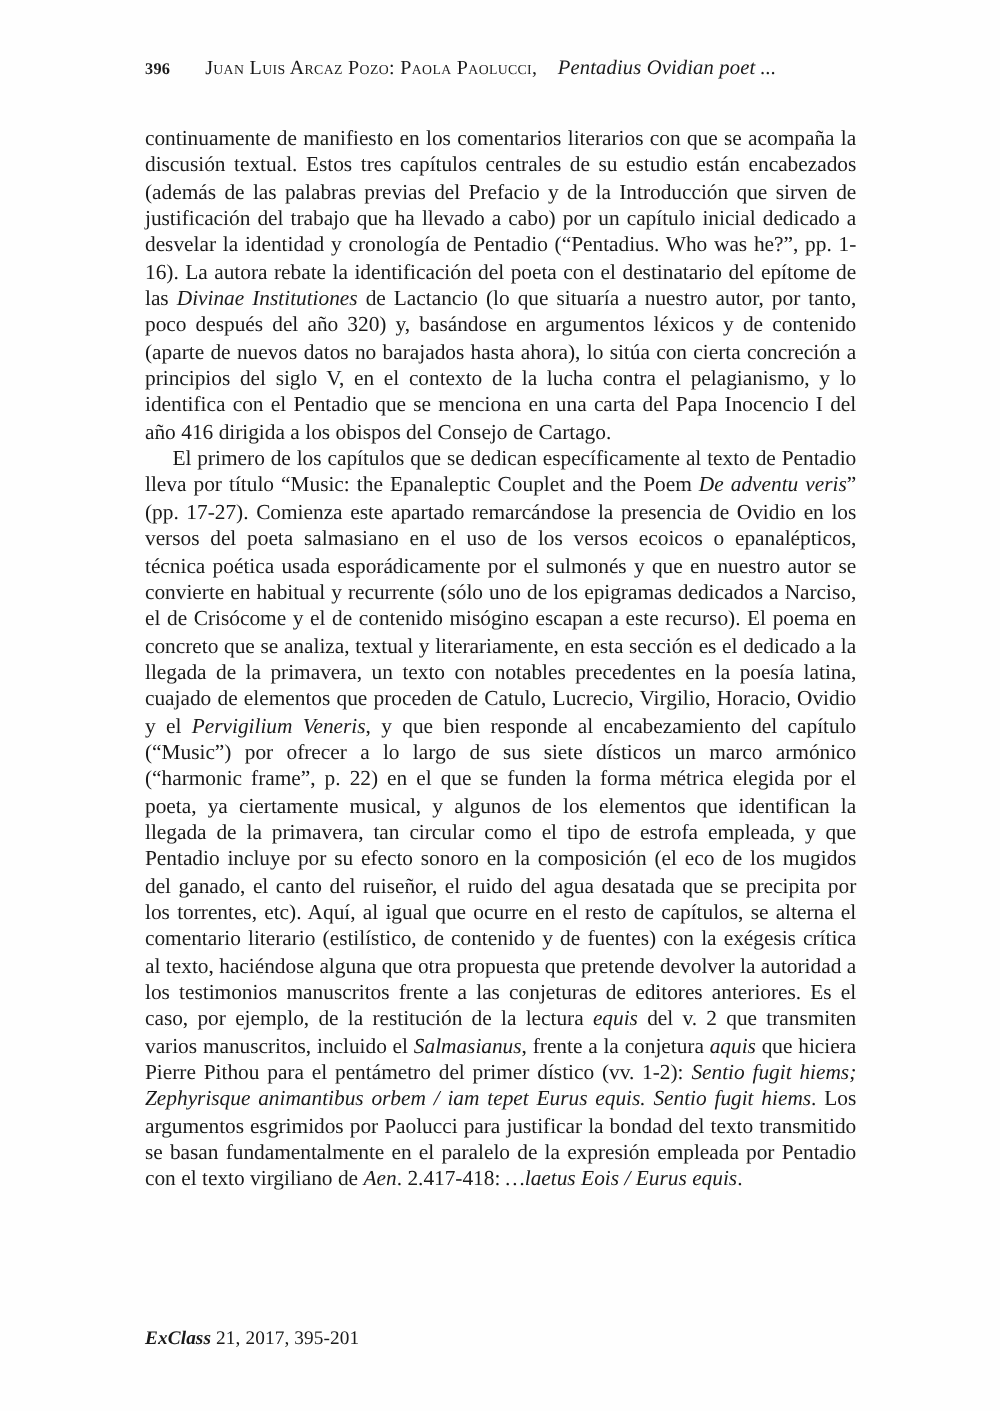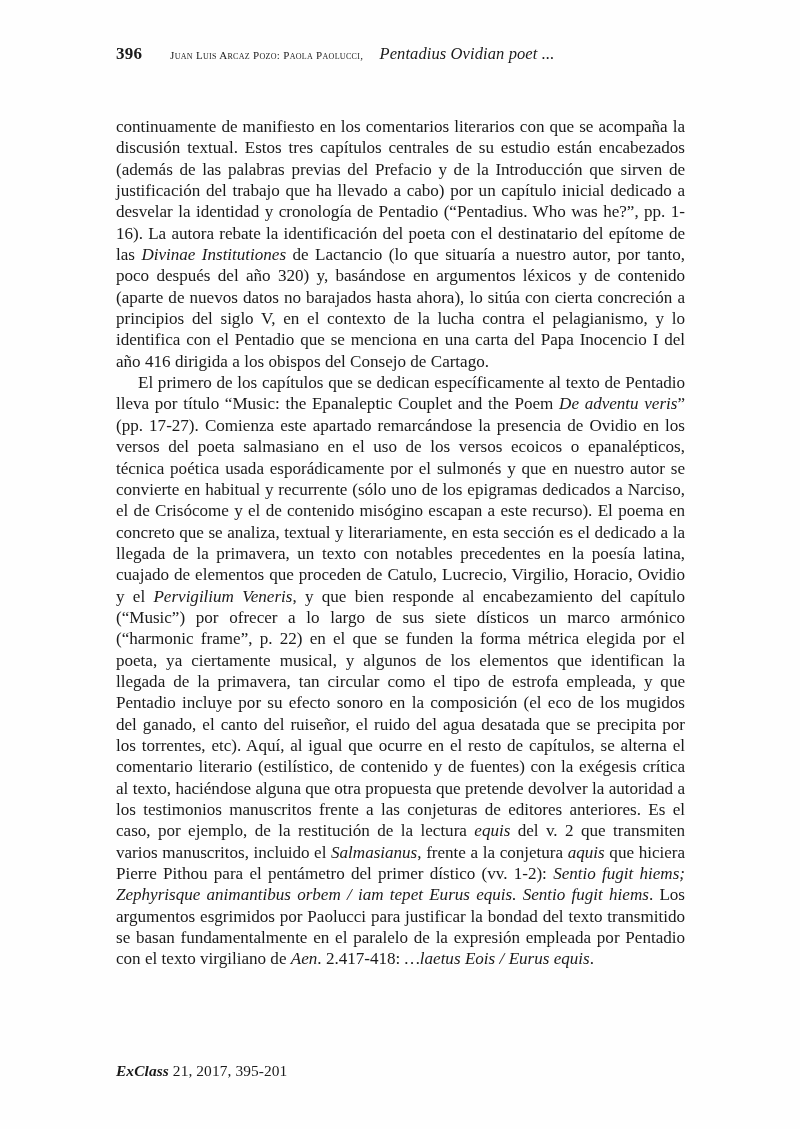--- a/index.html
+++ b/index.html
@@ -27,42 +27,42 @@
     position: absolute;
     left: 116px;
     top: 44px;
     width: 568px;
     height: 24px;
     display: flex;
     align-items: baseline;
     white-space: nowrap;
   }
   .folio {
-    font-size: 17px;
+    font-size: 13px;
     font-weight: bold;
     letter-spacing: 0.2px;
     margin-right: 28px;
   }
   .head-authors {
-    font-size: 11px;
+    font-size: 16px;
     font-variant: small-caps;
     letter-spacing: 0.3px;
   }
   .head-title {
     font-size: 16.5px;
     font-style: italic;
     letter-spacing: 0.1px;
     margin-left: 12px;
   }
 
   
   .textblock {
     position: absolute;
     left: 116px;
-    top: 116px;
+    top: 100px;
     width: 569px;
   }
   .para {
     margin: 0;
     font-size: 17.1px;
     line-height: 21.35px;
     text-align: justify;
     text-justify: inter-word;
     hyphens: none;
     letter-spacing: -0.02px;

